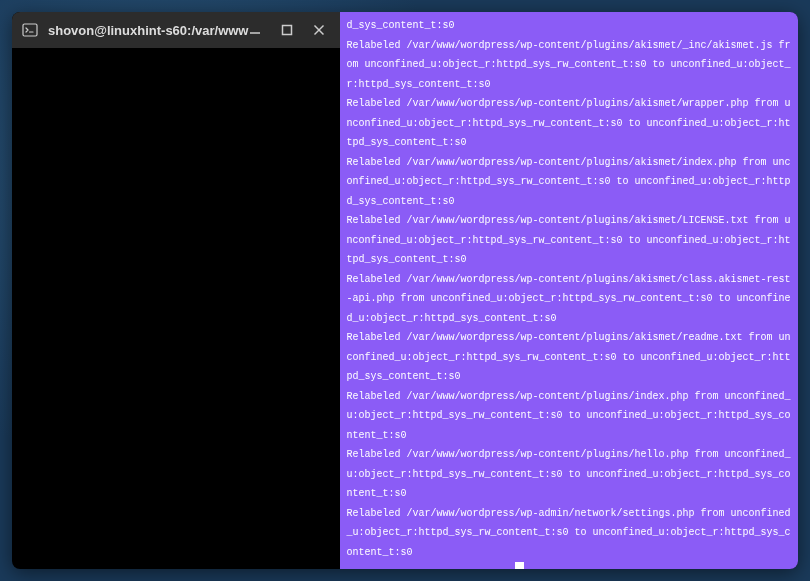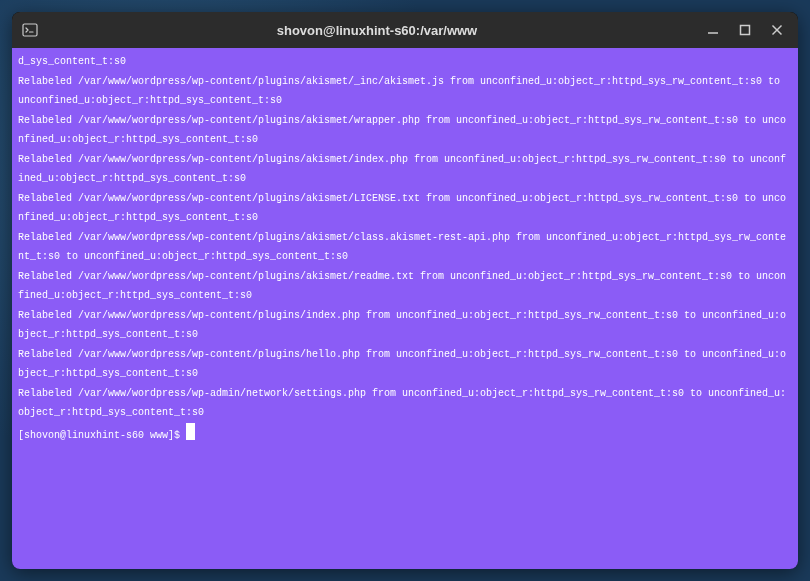--- a/index.html
+++ b/index.html
@@ -14,21 +14,21 @@
       padding: 12px;
     }
     .window {
       width: 100%;
       height: 100%;
       background: #000;
       border-radius: 8px;
       overflow: hidden;
       box-shadow: 0 4px 20px rgba(0,0,0,0.5);
       display: flex;
-      flex-direction: column;
+      flex-direction: row;
     }
     .titlebar {
       height: 36px;
       background: #2c2c2c;
       display: flex;
       align-items: center;
       padding: 0 8px;
       flex-shrink: 0;
     }
     .titlebar-icon {

